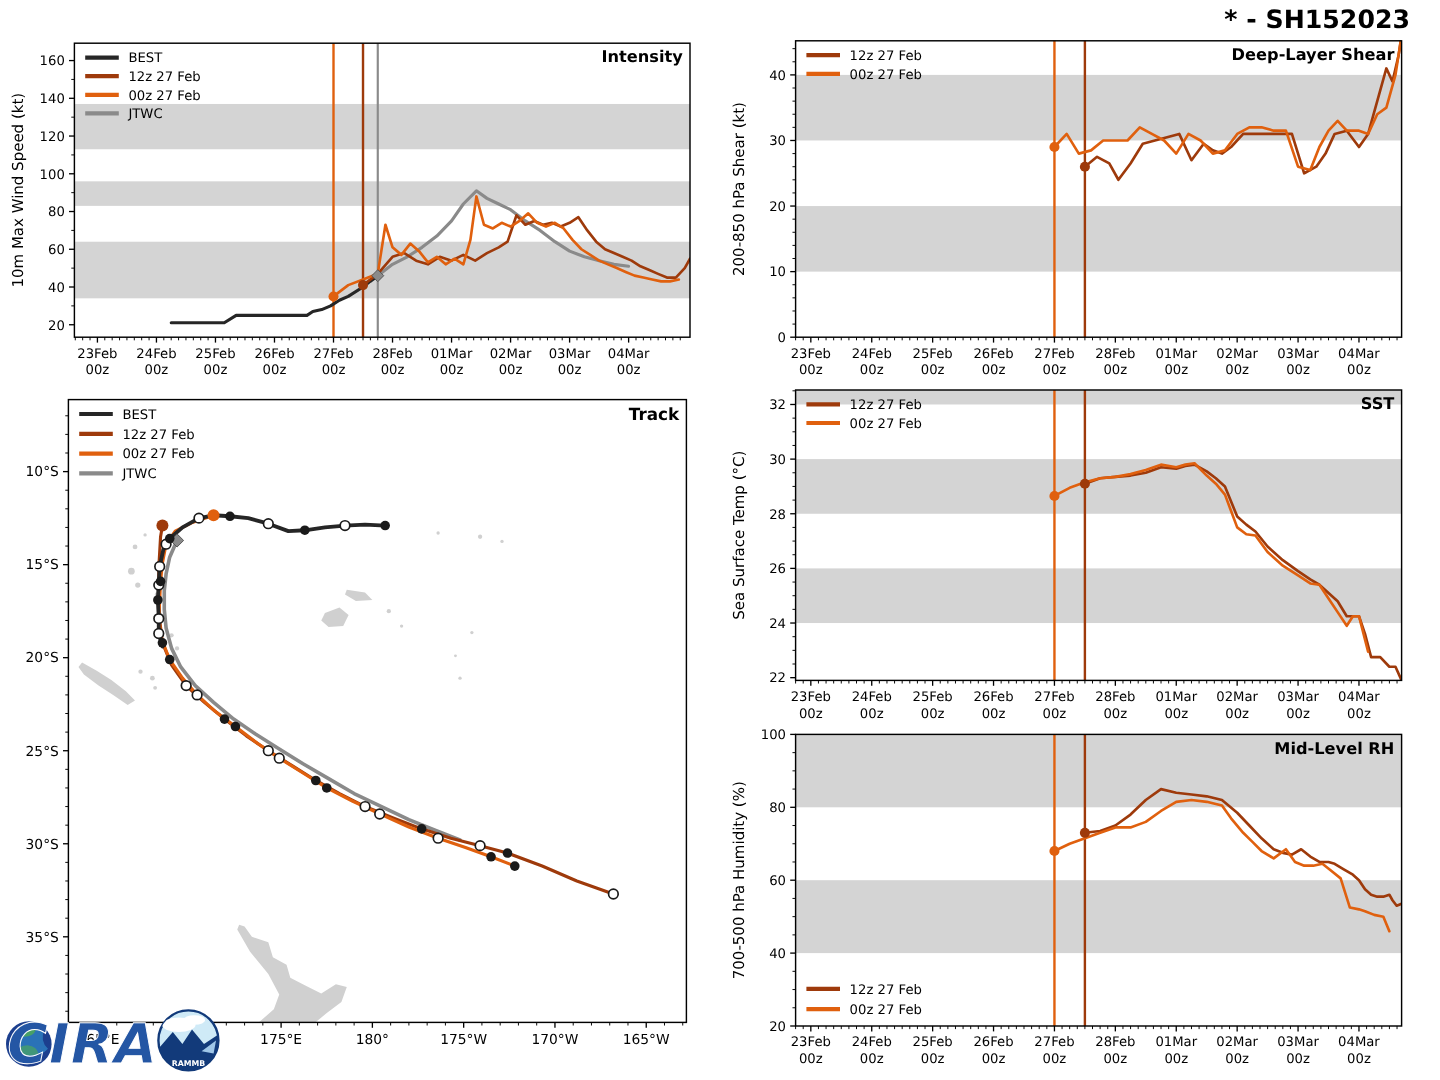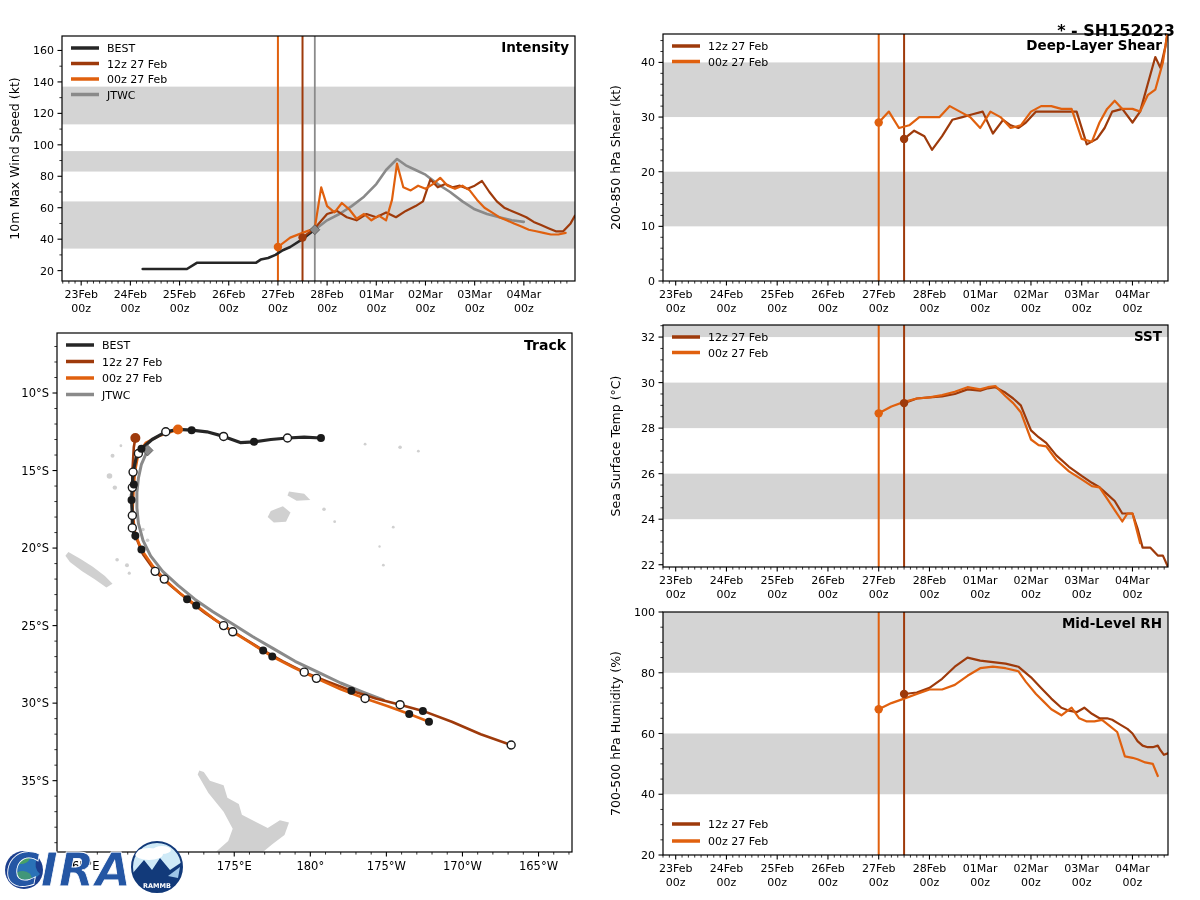--- a/index.html
+++ b/index.html
@@ -1,19 +1,19 @@
 <!DOCTYPE html>
 <html><head>
 <meta charset="utf-8">
 <style>
   html,body{margin:0;padding:0;background:#ffffff;}
   body{font-family:"DejaVu Sans","Liberation Sans",sans-serif;}
   #page{position:relative;width:1200px;height:900px;background:#fff;overflow:hidden;}
   .main-title{position:absolute;left:8px;top:2px;font-size:21px;font-weight:bold;color:#000;}
-  .storm-id{position:absolute;right:25px;top:21px;font-size:16px;font-weight:bold;color:#000;}
+  .storm-id{position:absolute;right:25px;top:4px;font-size:21px;font-weight:bold;color:#000;}
   #charts{position:absolute;left:0;top:0;}
   #logo{position:absolute;left:2px;top:836px;width:200px;height:64px;}
 </style>
 </head>
 <body>
 <div id="page">
 
 <div class="storm-id">* - SH152023</div>
 
 <svg id="charts" width="1200" height="900" viewBox="0 0 1200 900">

